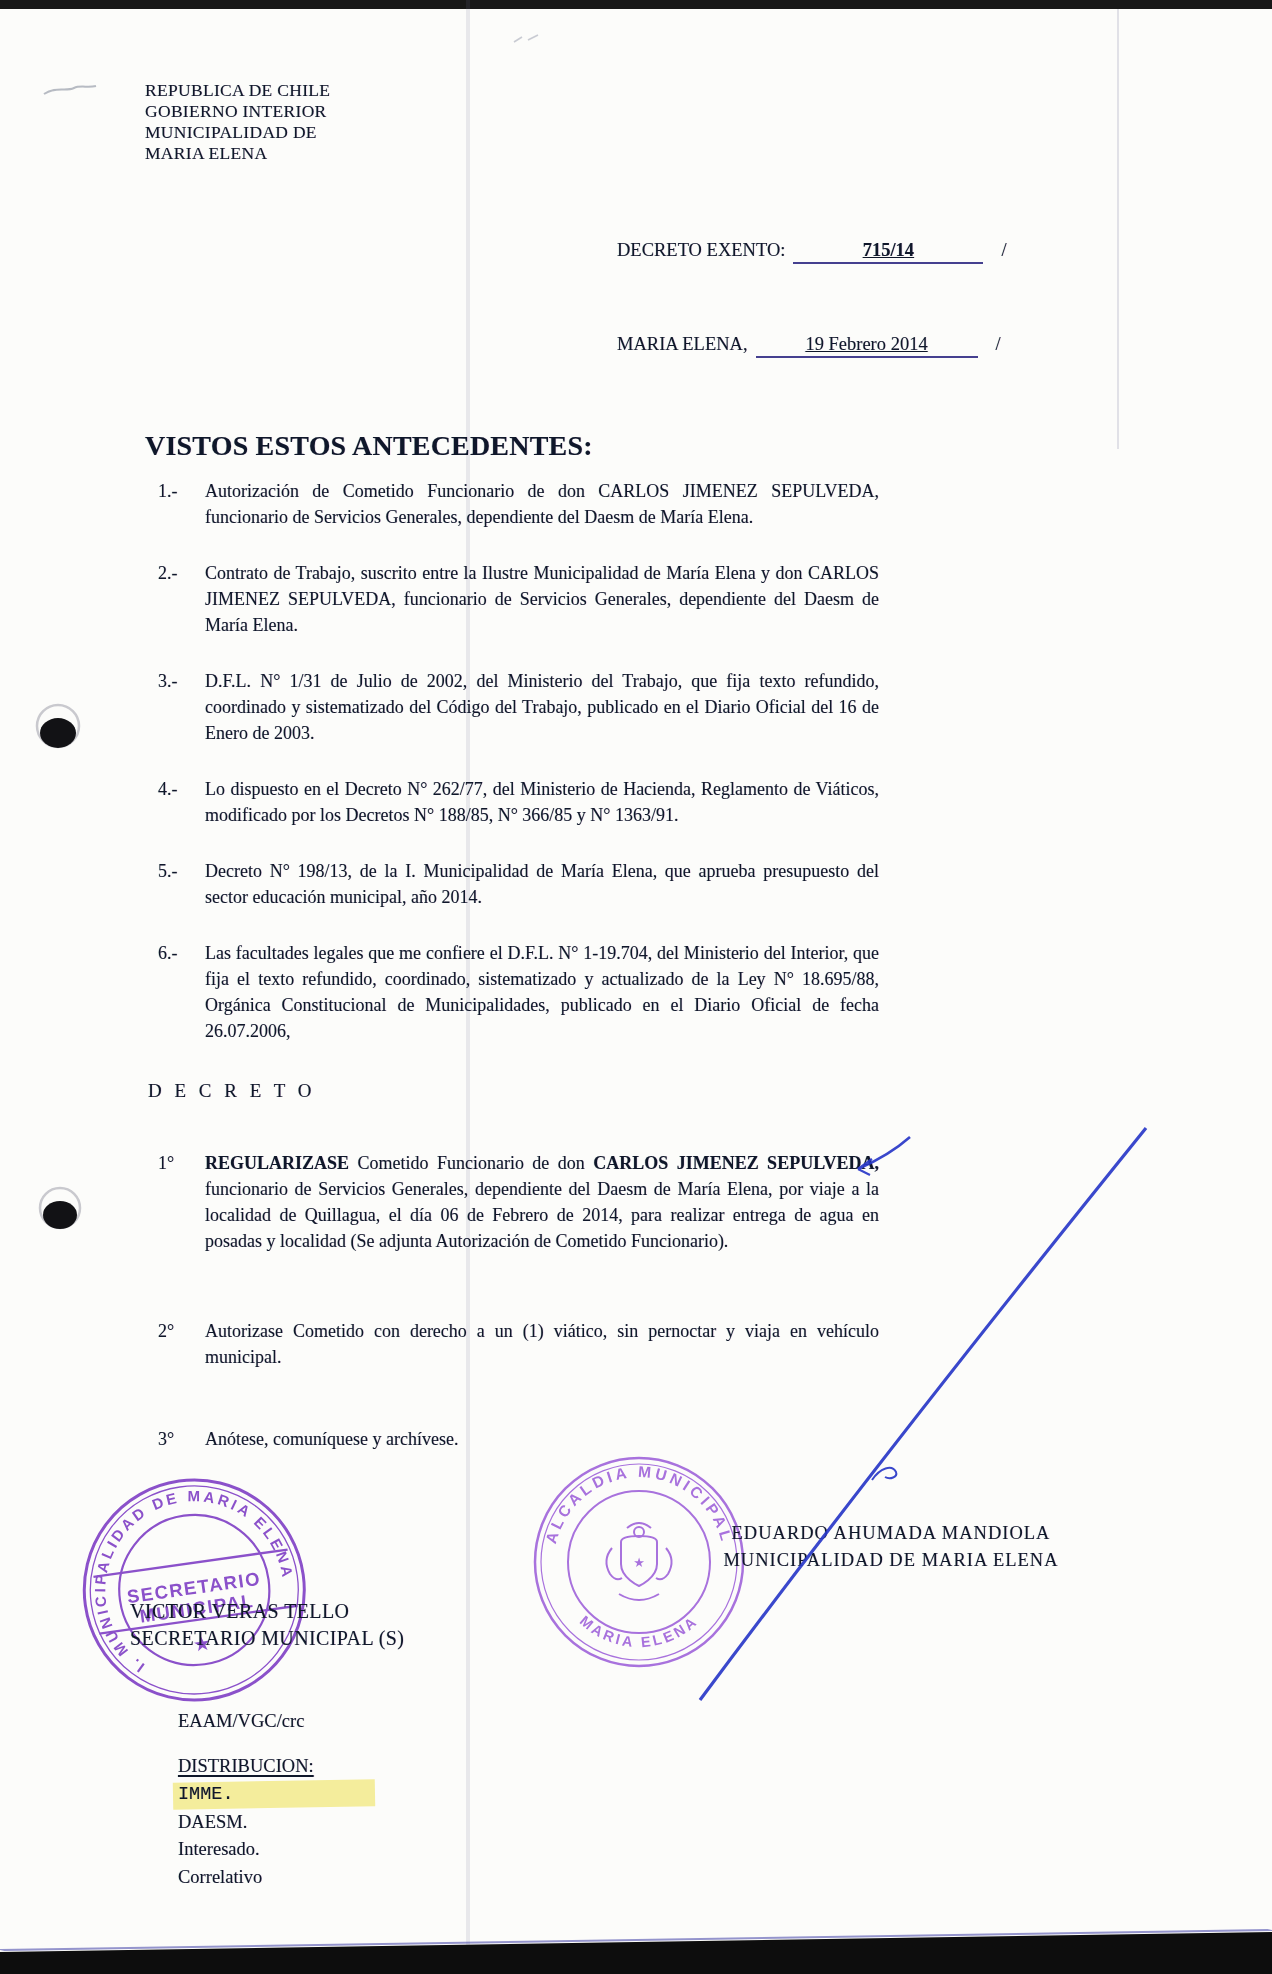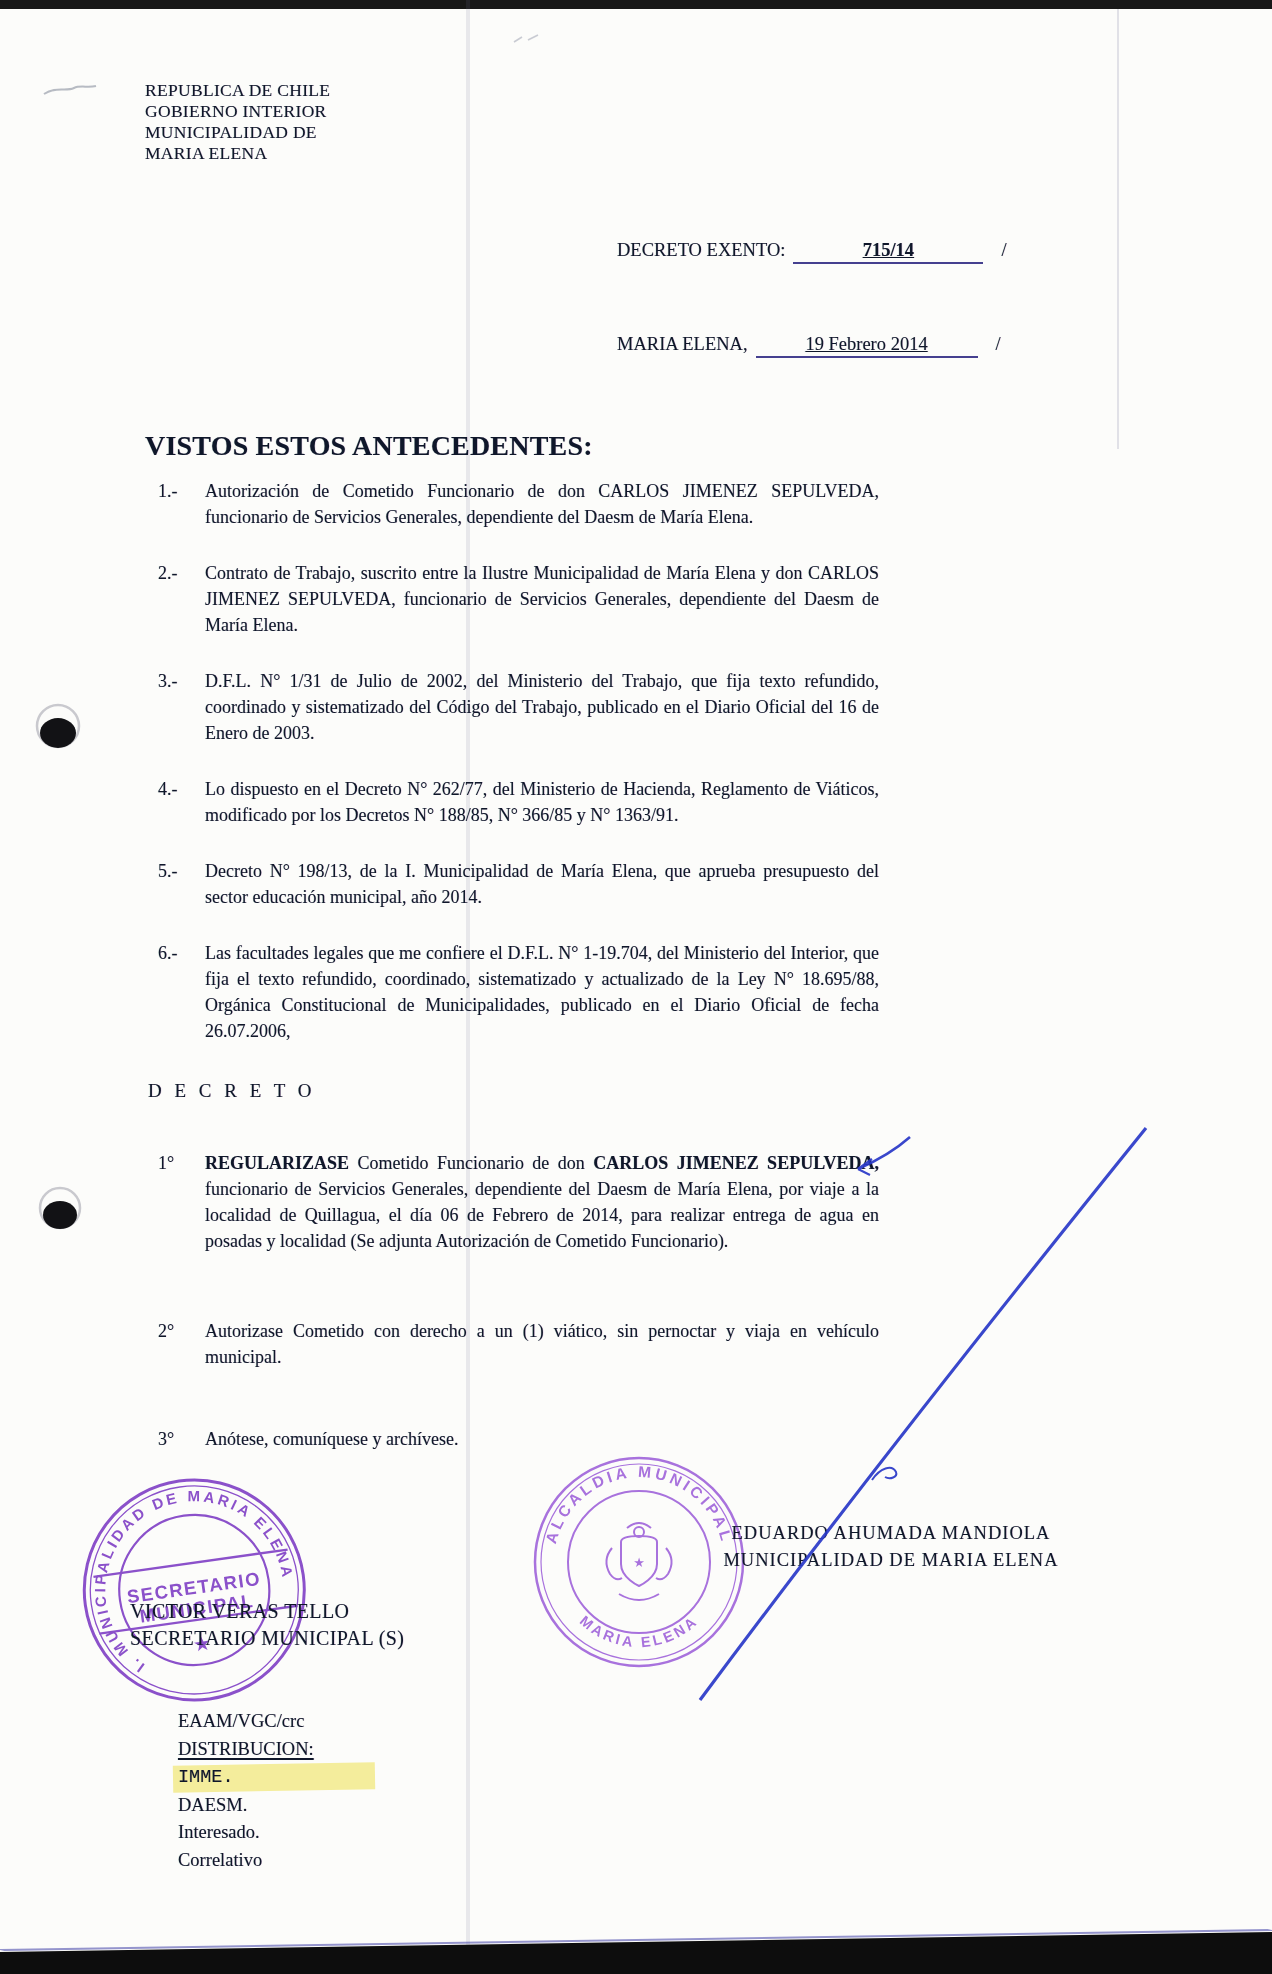--- a/index.html
+++ b/index.html
@@ -49,21 +49,21 @@
   .sig-right{left:656px;top:1520px;width:470px;text-align:center;font-size:18.5px;line-height:26.5px;letter-spacing:1px;}
   
   .stamp{pointer-events:none;}
   .stamp-left{left:74px;top:1468px;transform:rotate(-8deg);opacity:.88;}
   .stamp-right{left:524px;top:1442px;opacity:.85;}
   .stamp text{font-family:"Liberation Sans",sans-serif;}
   
   .overlay{left:0;top:0;pointer-events:none;}
   
   .footer-block{left:178px;top:1708px;font-size:18.5px;line-height:27.5px;}
-  .dist-label{text-decoration:underline;text-decoration-thickness:2px;text-underline-offset:3px;}
+  .dist-label{text-decoration:underline;text-decoration-thickness:2px;text-underline-offset:3px;margin-top:17px;}
   .hl{position:relative;z-index:0;display:inline-block;font-family:Liberation Mono, monospace;}
   .hl::before{
     content:"";position:absolute;z-index:-1;left:-5px;top:0px;width:202px;height:27px;
     background:#f4ed9c;transform:rotate(-1deg);
   }
   .bottom-edge{left:0;top:1900px;}
 </style>
 </head>
 <body>
 

